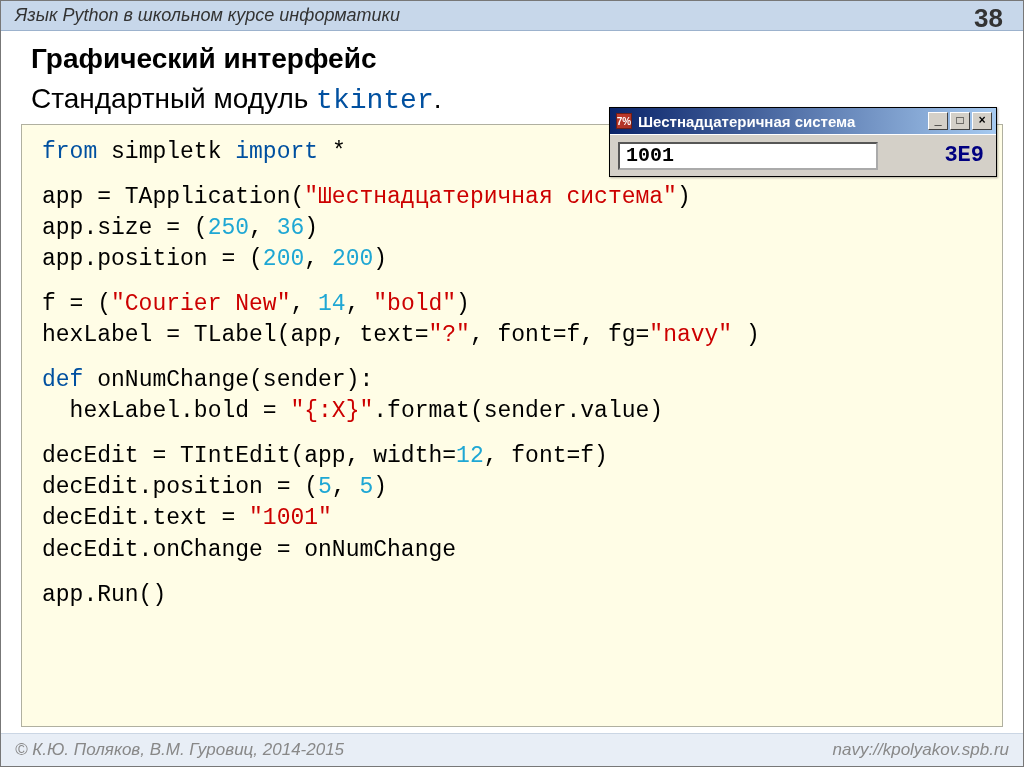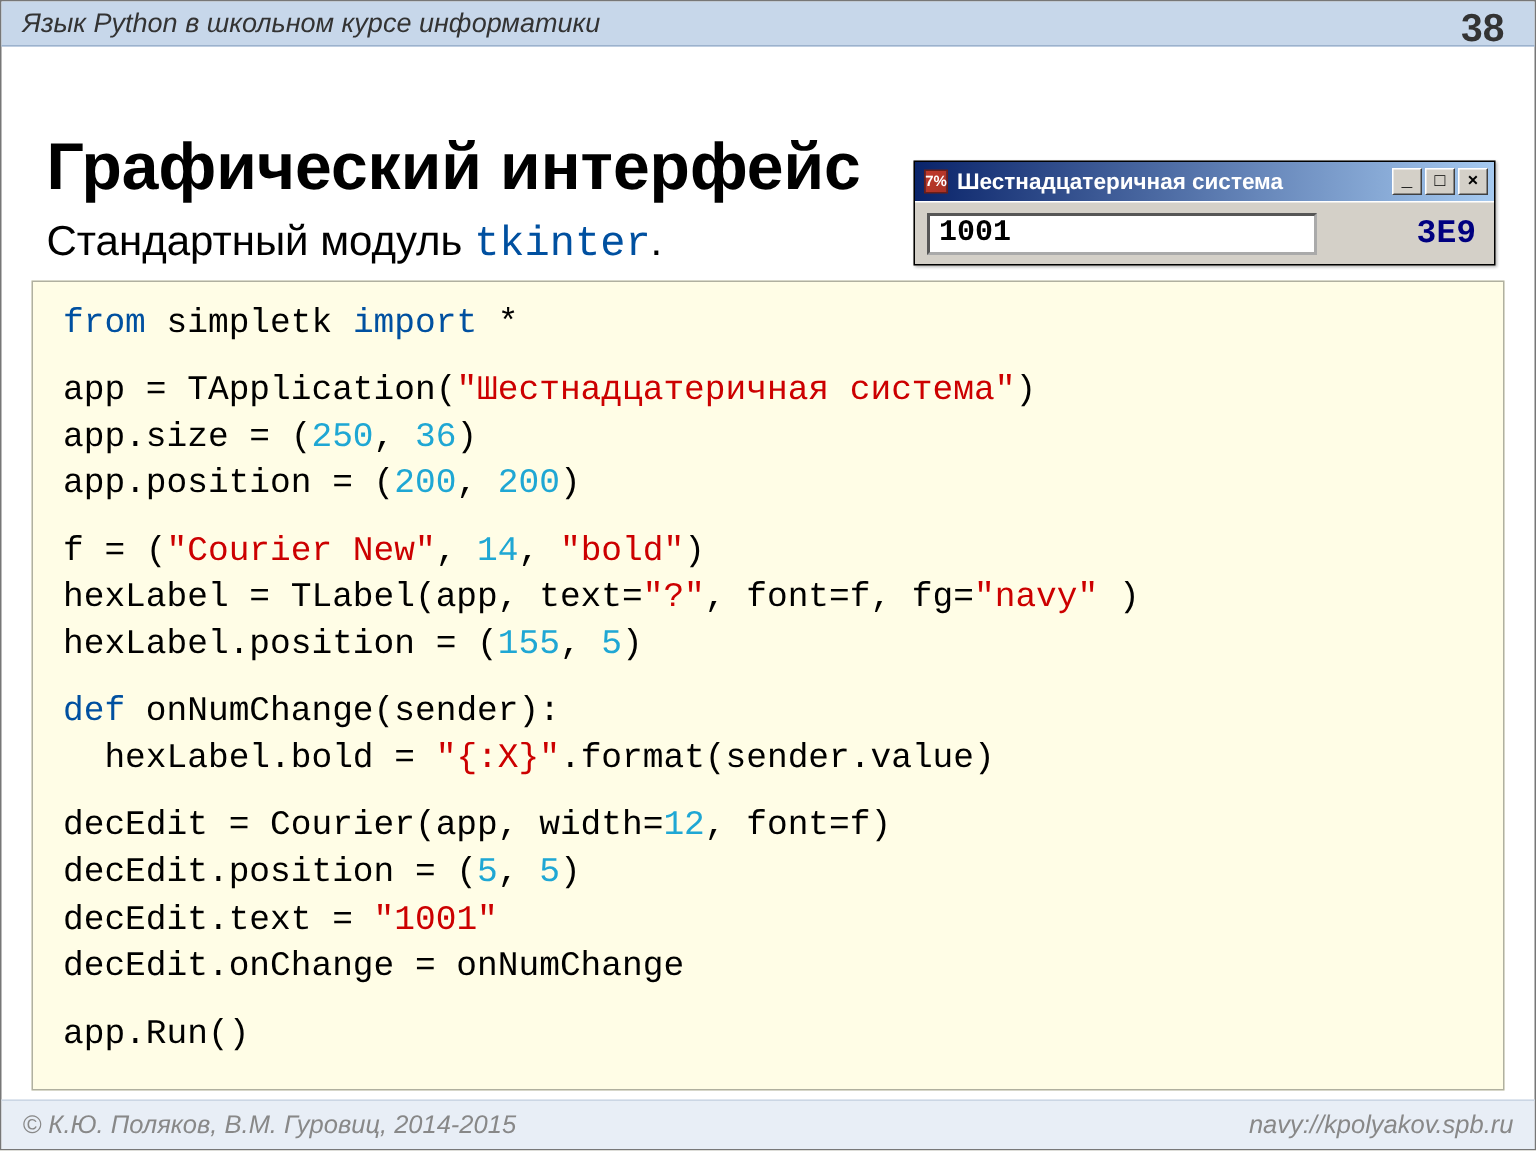--- a/index.html
+++ b/index.html
@@ -41,24 +41,23 @@
     top: 2px;
     font-weight: bold;
     font-size: 26px;
     color: #333;
     font-style: normal;
   }
 
   
   .title {
     padding: 12px 30px 2px 30px;
-    font-size: 44px;
+    font-size: 28px;
     font-weight: bold;
     color: #000;
-    margin-top: 44px;
   }
 
   
   .subtitle-row {
     padding: 6px 30px 4px 30px;
     font-size: 28px;
     color: #000;
     position: relative;
   }
   .subtitle-row .tkinter {
@@ -220,30 +219,29 @@
 
     <div class="para">
       <div><span>app = TApplication(</span><span class="str">"Шестнадцатеричная система"</span><span>)</span></div>
       <div><span>app.size = (</span><span class="num">250</span><span>, </span><span class="num">36</span><span>)</span></div>
       <div><span>app.position = (</span><span class="num">200</span><span>, </span><span class="num">200</span><span>)</span></div>
     </div>
 
     <div class="para">
       <div><span>f = (</span><span class="str">"Courier New"</span><span>, </span><span class="num">14</span><span>, </span><span class="str">"bold"</span><span>)</span></div>
       <div><span>hexLabel = TLabel(app, text=</span><span class="str">"?"</span><span>, font=f, fg=</span><span class="str">"navy"</span><span> )</span></div>
-      <div><span>hexLabel.position = (</span><span class="num">155</span><span>, </span><span class="num">5</span><span>)</span></div>
     </div>
 
     <div class="para">
       <div><span class="kw">def</span><span> onNumChange(sender):</span></div>
       <div style="white-space:pre;"><span>  hexLabel.bold = </span><span class="str">"{:X}"</span><span>.format(sender.value)</span></div>
     </div>
 
     <div class="para">
-      <div><span>decEdit = Courier(app, width=</span><span class="num">12</span><span>, font=f)</span></div>
+      <div><span>decEdit = TIntEdit(app, width=</span><span class="num">12</span><span>, font=f)</span></div>
       <div><span>decEdit.position = (</span><span class="num">5</span><span>, </span><span class="num">5</span><span>)</span></div>
       <div><span>decEdit.text = </span><span class="str">"1001"</span></div>
       <div><span>decEdit.onChange = onNumChange</span></div>
     </div>
 
     <div class="para">
       <span>app.Run()</span>
     </div>
 
   </div>

